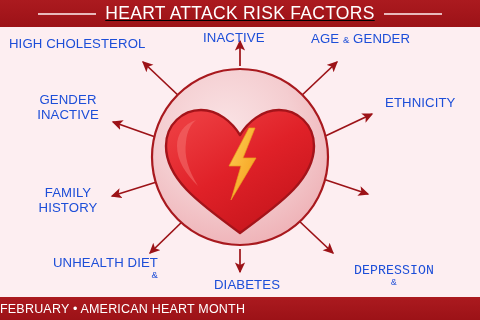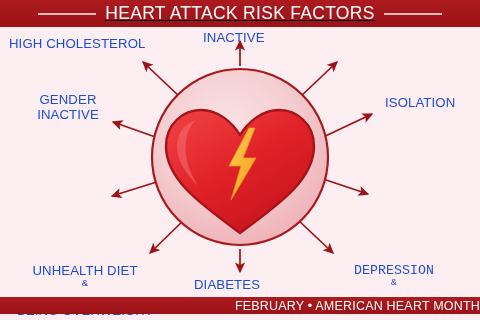--- a/index.html
+++ b/index.html
@@ -49,26 +49,26 @@
     font-weight: normal;
     white-space: nowrap;
     font-family: "Liberation Sans", sans-serif;
   }
 
   
   .footer-bar {
     position: absolute;
     left: 0; top: 297px;
     width: 480px;
-    height: 17px;
+    height: 23px;
     background: #a8191e;
     background: linear-gradient(180deg, #ab1a1f 0%, #9c1217 100%);
     display: flex;
     align-items: center;
-    justify-content: flex-end;
+    justify-content: flex-start;
   }
   .footer-text {
     color: #ffffff;
     font-size: 12.5px;
     letter-spacing: 0.2px;
     white-space: nowrap;
   }
 
   
   .label {
@@ -89,22 +89,22 @@
     font-size: 9.5px;
   }
 
   .lbl-cholesterol { left: 9px;  top: 36px;  text-align: left; }
   .lbl-smoking     { left: 203px; top: 30px; text-align: center; }
   .lbl-agegender   { left: 311px; top: 31px; text-align: left; }
   .lbl-inactive    { left: 32px;  top: 92px; text-align: center; width: 72px; }
   .lbl-ethnicity   { left: 385px; top: 95px; text-align: left; }
   .lbl-family      { left: 30px;  top: 185px; text-align: center; width: 76px; }
   .lbl-bloodpress  { left: 383px; top: 171px; text-align: left; width: 80px; }
-  .lbl-diet        { left: 12px;  top: 248px; text-align: center; width: 146px; }
-  .lbl-diabetes    { left: 194px; top: 277px; text-align: center; }
+  .lbl-diet        { left: 12px;  top: 240px; text-align: right; width: 146px; }
+  .lbl-diabetes    { left: 214px; top: 277px; text-align: center; }
   .lbl-depression  { left: 318px; top: 248px; text-align: center; width: 152px; font-family: Liberation Mono, monospace; }
 
   
   #center-art {
     position: absolute;
     left: 0; top: 0;
     width: 480px;
     height: 320px;
     pointer-events: none;
   }
@@ -169,26 +169,29 @@
   <div class="header-bar">
     <div class="header-rule"></div>
     <div class="header-title">HEART ATTACK RISK FACTORS</div>
     <div class="header-rule"></div>
   </div>
 
   <div class="label lbl-cholesterol">HIGH CHOLESTEROL</div>
 
   <div class="label lbl-smoking">INACTIVE</div>
 
+  <div class="label lbl-agegender"><span>AGE </span><span class="ampi">&amp;</span><span> GENDER</span></div>
 
   <div class="label lbl-inactive">GENDER
 INACTIVE</div>
 
-  <div class="label lbl-ethnicity">ISOLATION</div>
-
+  <div class="label lbl-ethnicity">ETHNICITY</div>
+
+  <div class="label lbl-family">FAMILY
+HISTORY</div>
 
 
   <div class="label lbl-diet">
     <span>UNHEALTH DIET</span>
     <span class="amp">&amp;</span>
     <span>BEING OVERWEIGHT</span>
   </div>
 
   <div class="label lbl-diabetes">DIABETES</div>
 

